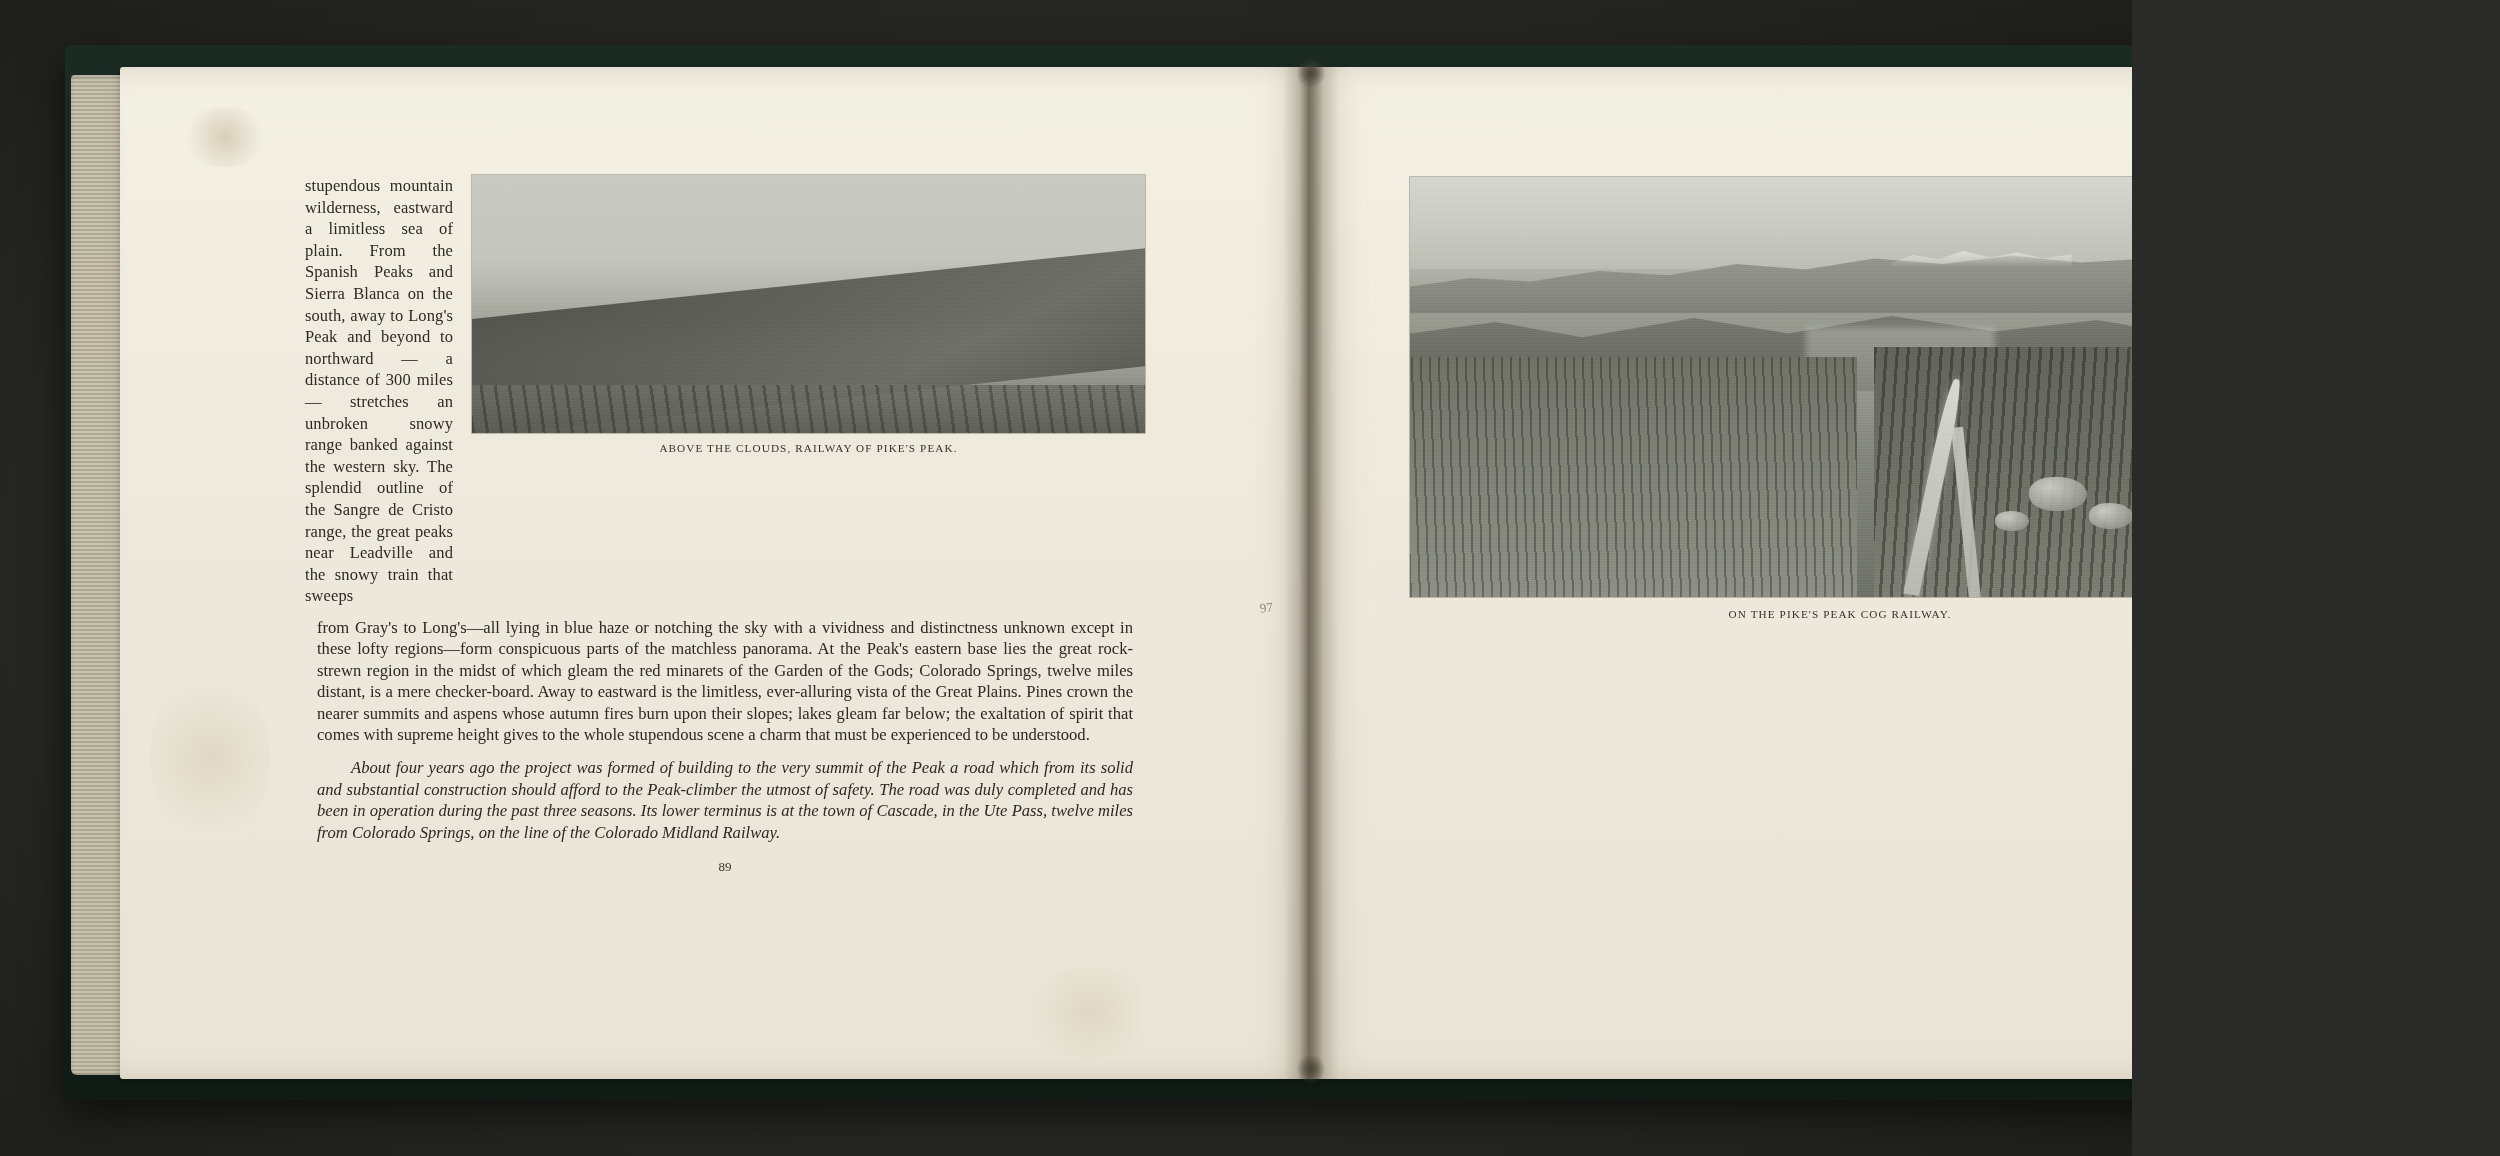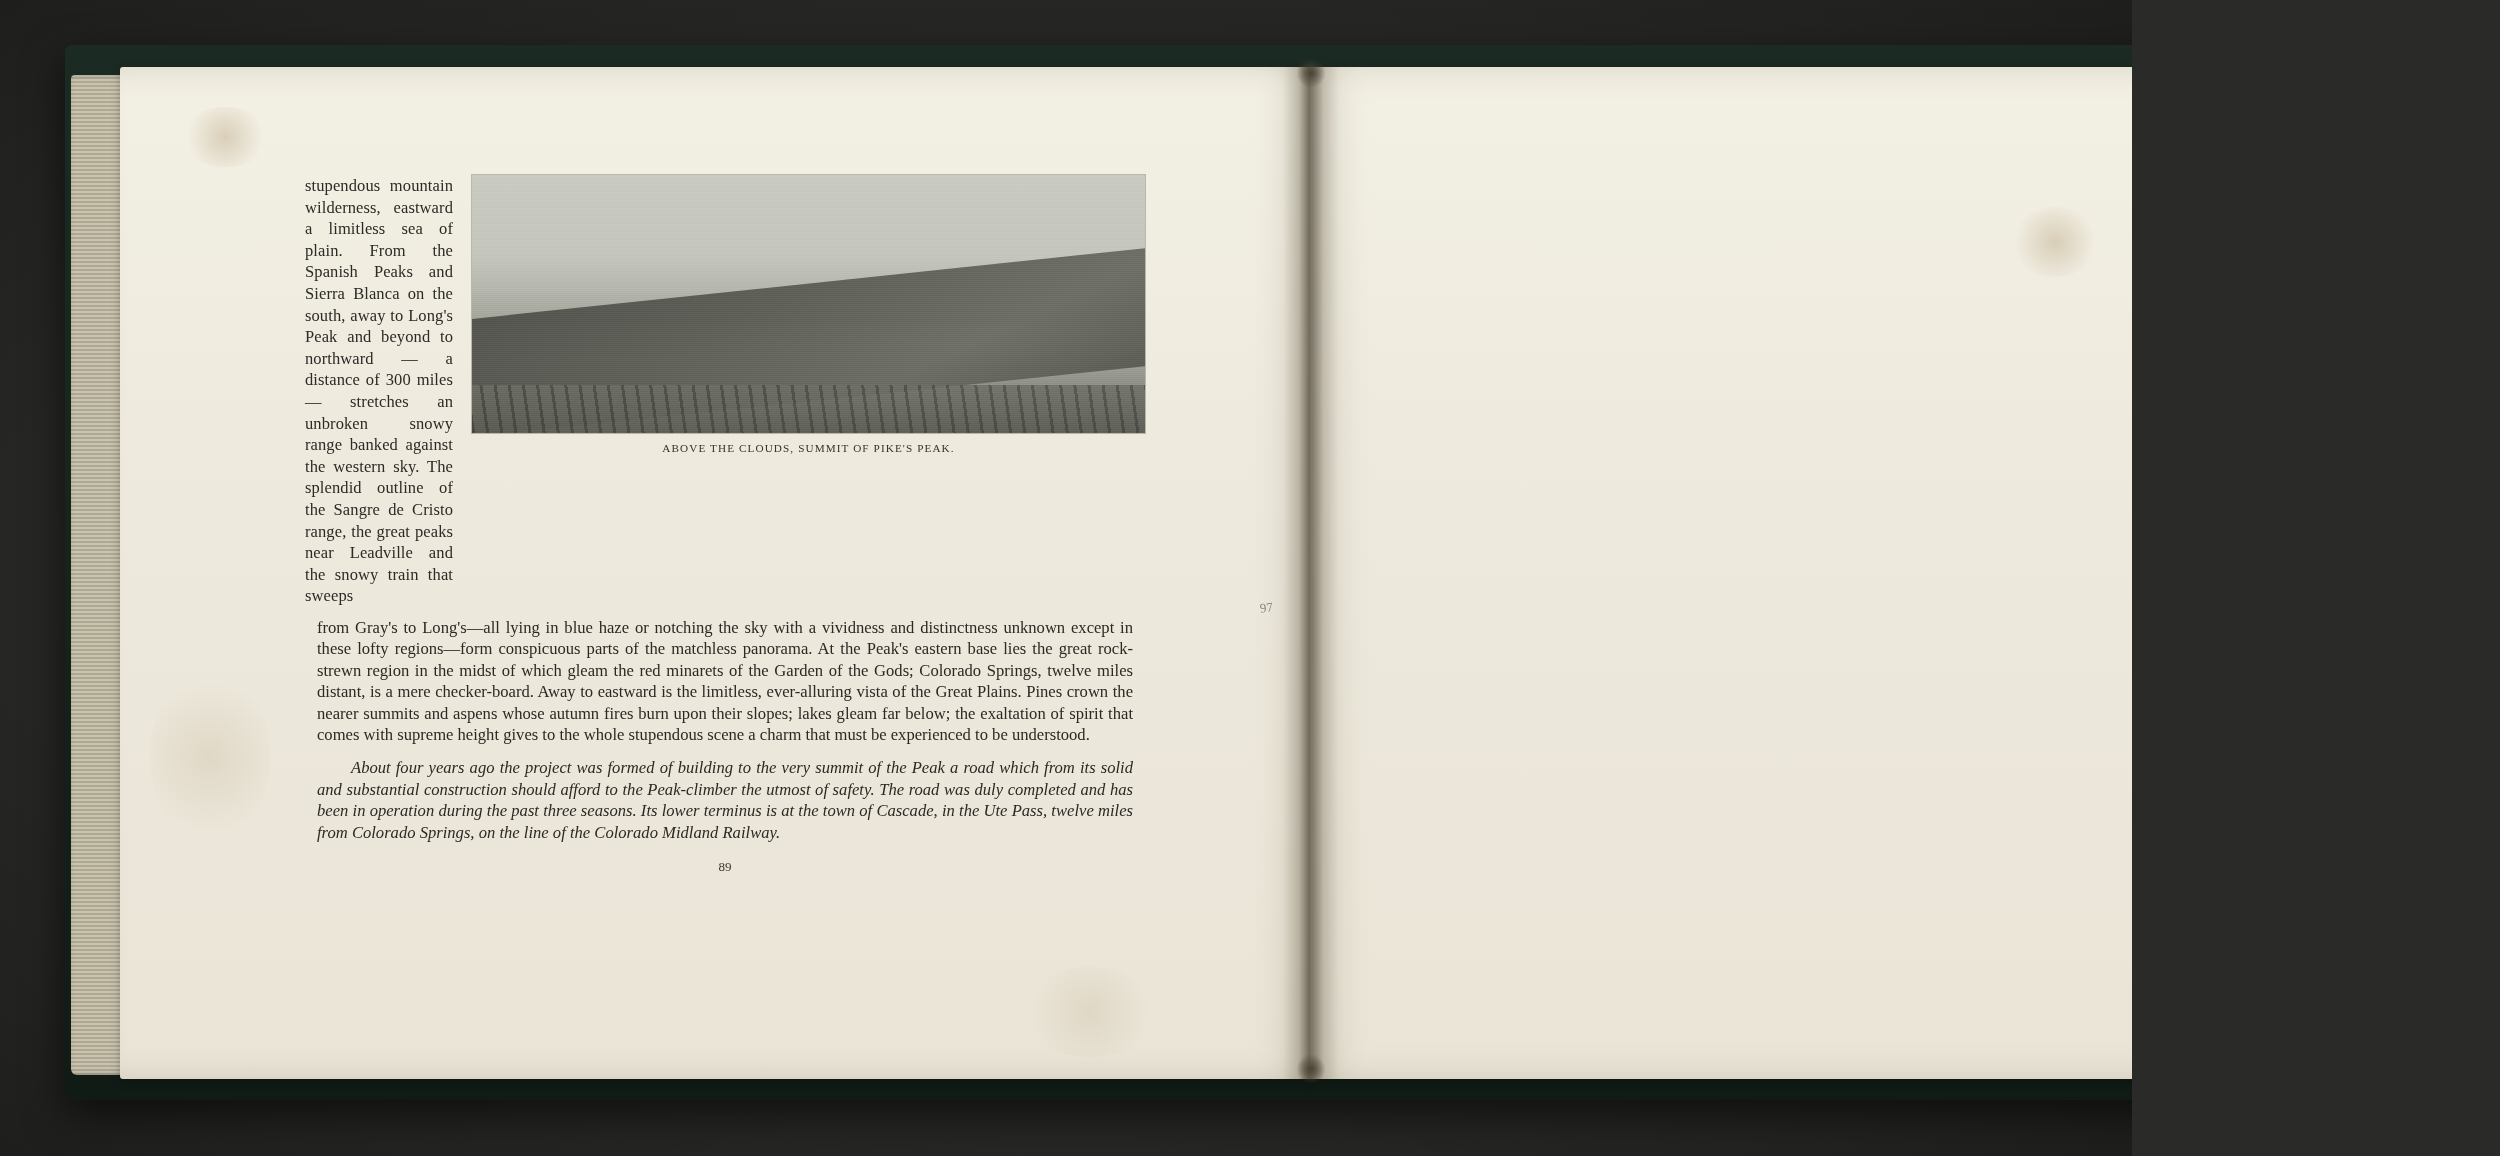--- a/index.html
+++ b/index.html
@@ -362,28 +362,46 @@
       <div id="flowcol">
         <div class="dropcol">stupendous mountain wilderness, eastward a limitless sea of plain. From the Spanish Peaks and Sierra Blanca on the south, away to Long's Peak and beyond to northward — a distance of 300 miles — stretches an unbroken snowy range banked against the western sky. The splendid outline of the Sangre de Cristo range, the great peaks near Leadville and the snowy train that sweeps</div>
 
         <div id="fig-left">
           <div class="plate" id="plate-clouds">
             <div class="cloudsea"></div>
             <div class="ridge"></div>
             <div class="rail"></div>
             <div class="grain"></div>
           </div>
-          <div class="caption">ABOVE THE CLOUDS, SUMMIT OF PIKE'S PEAK.</div>
+          <div class="caption">ABOVE THE CLOUDS, RAILWAY OF PIKE'S PEAK.</div>
         </div>
       </div>
 
       <p class="body-p" id="para-1">from Gray's to Long's—all lying in blue haze or notching the sky with a vividness and distinctness unknown except in these lofty regions—form conspicuous parts of the matchless panorama. At the Peak's eastern base lies the great rock-strewn region in the midst of which gleam the red minarets of the Garden of the Gods; Colorado Springs, twelve miles distant, is a mere checker-board. Away to eastward is the limitless, ever-alluring vista of the Great Plains. Pines crown the nearer summits and aspens whose autumn fires burn upon their slopes; lakes gleam far below; the exaltation of spirit that comes with supreme height gives to the whole stupendous scene a charm that must be experienced to be understood.</p>
 
       <p class="body-p" id="para-2">About four years ago the project was formed of building to the very summit of the Peak a road which from its solid and substantial construction should afford to the Peak-climber the utmost of safety. The road was duly completed and has been in operation during the past three seasons. Its lower terminus is at the town of Cascade, in the Ute Pass, twelve miles from Colorado Springs, on the line of the Colorado Midland Railway.</p>
 
       <div id="folio-left">89</div>
     </div>
 
+    <div id="right-content">
+      <div id="plate-railway" class="plate">
+        <div class="sky"></div>
+        <div class="farrange"></div>
+        <div class="snowcap"></div>
+        <div class="midridge"></div>
+        <div class="valley"></div>
+        <div class="forest-left"></div>
+        <div class="forest-right"></div>
+        <div class="track"></div>
+        <div class="track2"></div>
+        <div class="rock" style="left:72%; top:300px; width:58px; height:34px;"></div>
+        <div class="rock" style="left:79%; top:326px; width:44px; height:26px;"></div>
+        <div class="rock" style="left:68%; top:334px; width:34px; height:20px;"></div>
+        <div class="grain"></div>
+      </div>
+      <div id="caption-right">ON THE PIKE'S PEAK COG RAILWAY.</div>
+    </div>
 
     <div class="pencil" style="left:1195px; top:555px;">97</div>
     <div class="pencil" style="left:2273px; top:740px;">98</div>
   </div>
 </div>
 
 </body></html>

